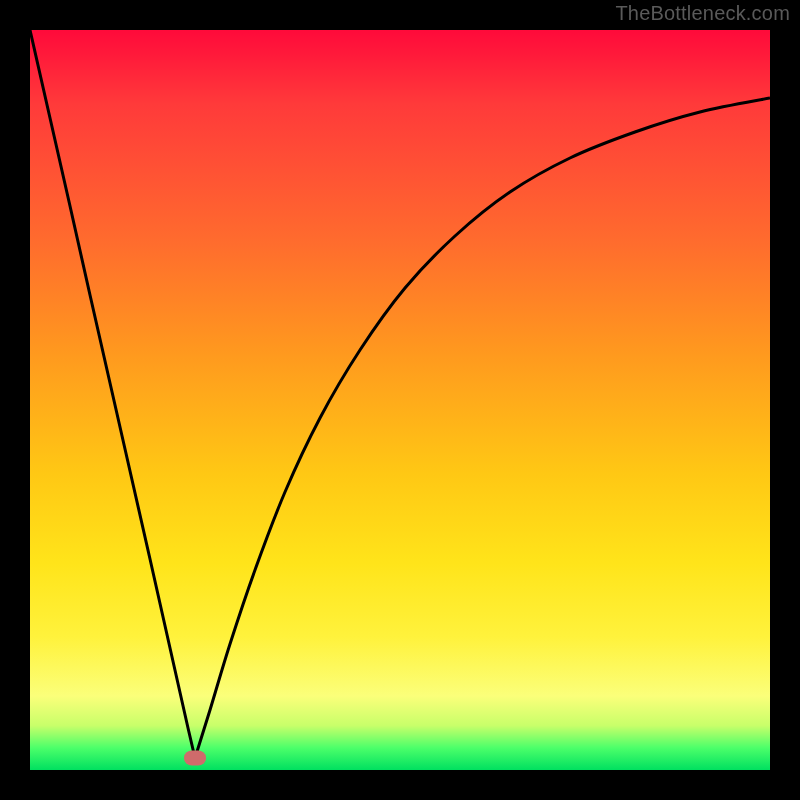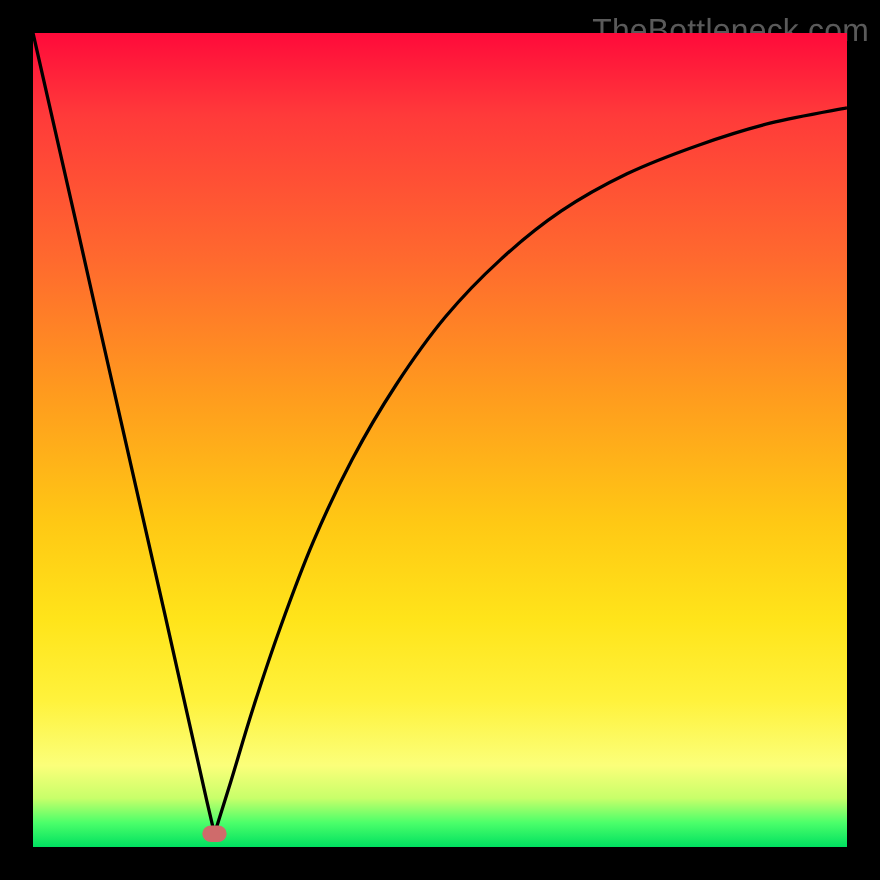--- a/index.html
+++ b/index.html
@@ -45,24 +45,24 @@
     );
   }
   .curve-svg {
     position: absolute;
     inset: 0;
     width: 100%;
     height: 100%;
   }
   .watermark {
     position: absolute;
-    top: 12px;
+    top: 2px;
     right: 10px;
     color: #5a5a5a;
-    font-size: 29px;
+    font-size: 20px;
     font-weight: 500;
     letter-spacing: 0.2px;
     user-select: none;
   }
   .marker {
     position: absolute;
     width: 22px;
     height: 15px;
     border-radius: 8px / 7px;
     background: #cf6b6b;

